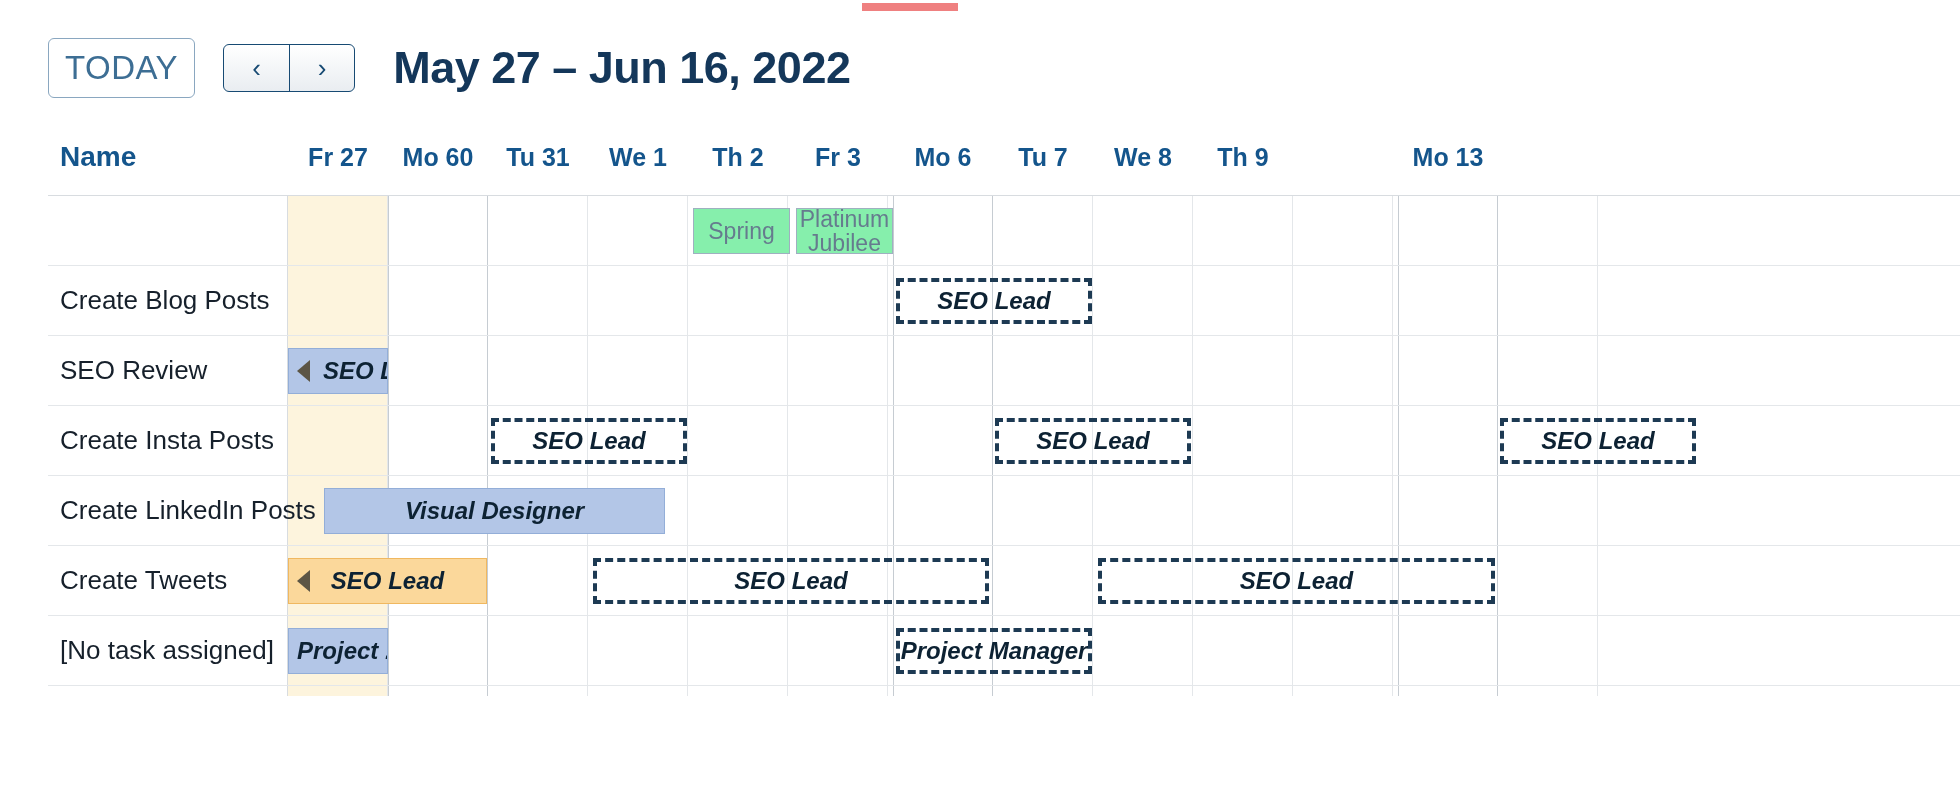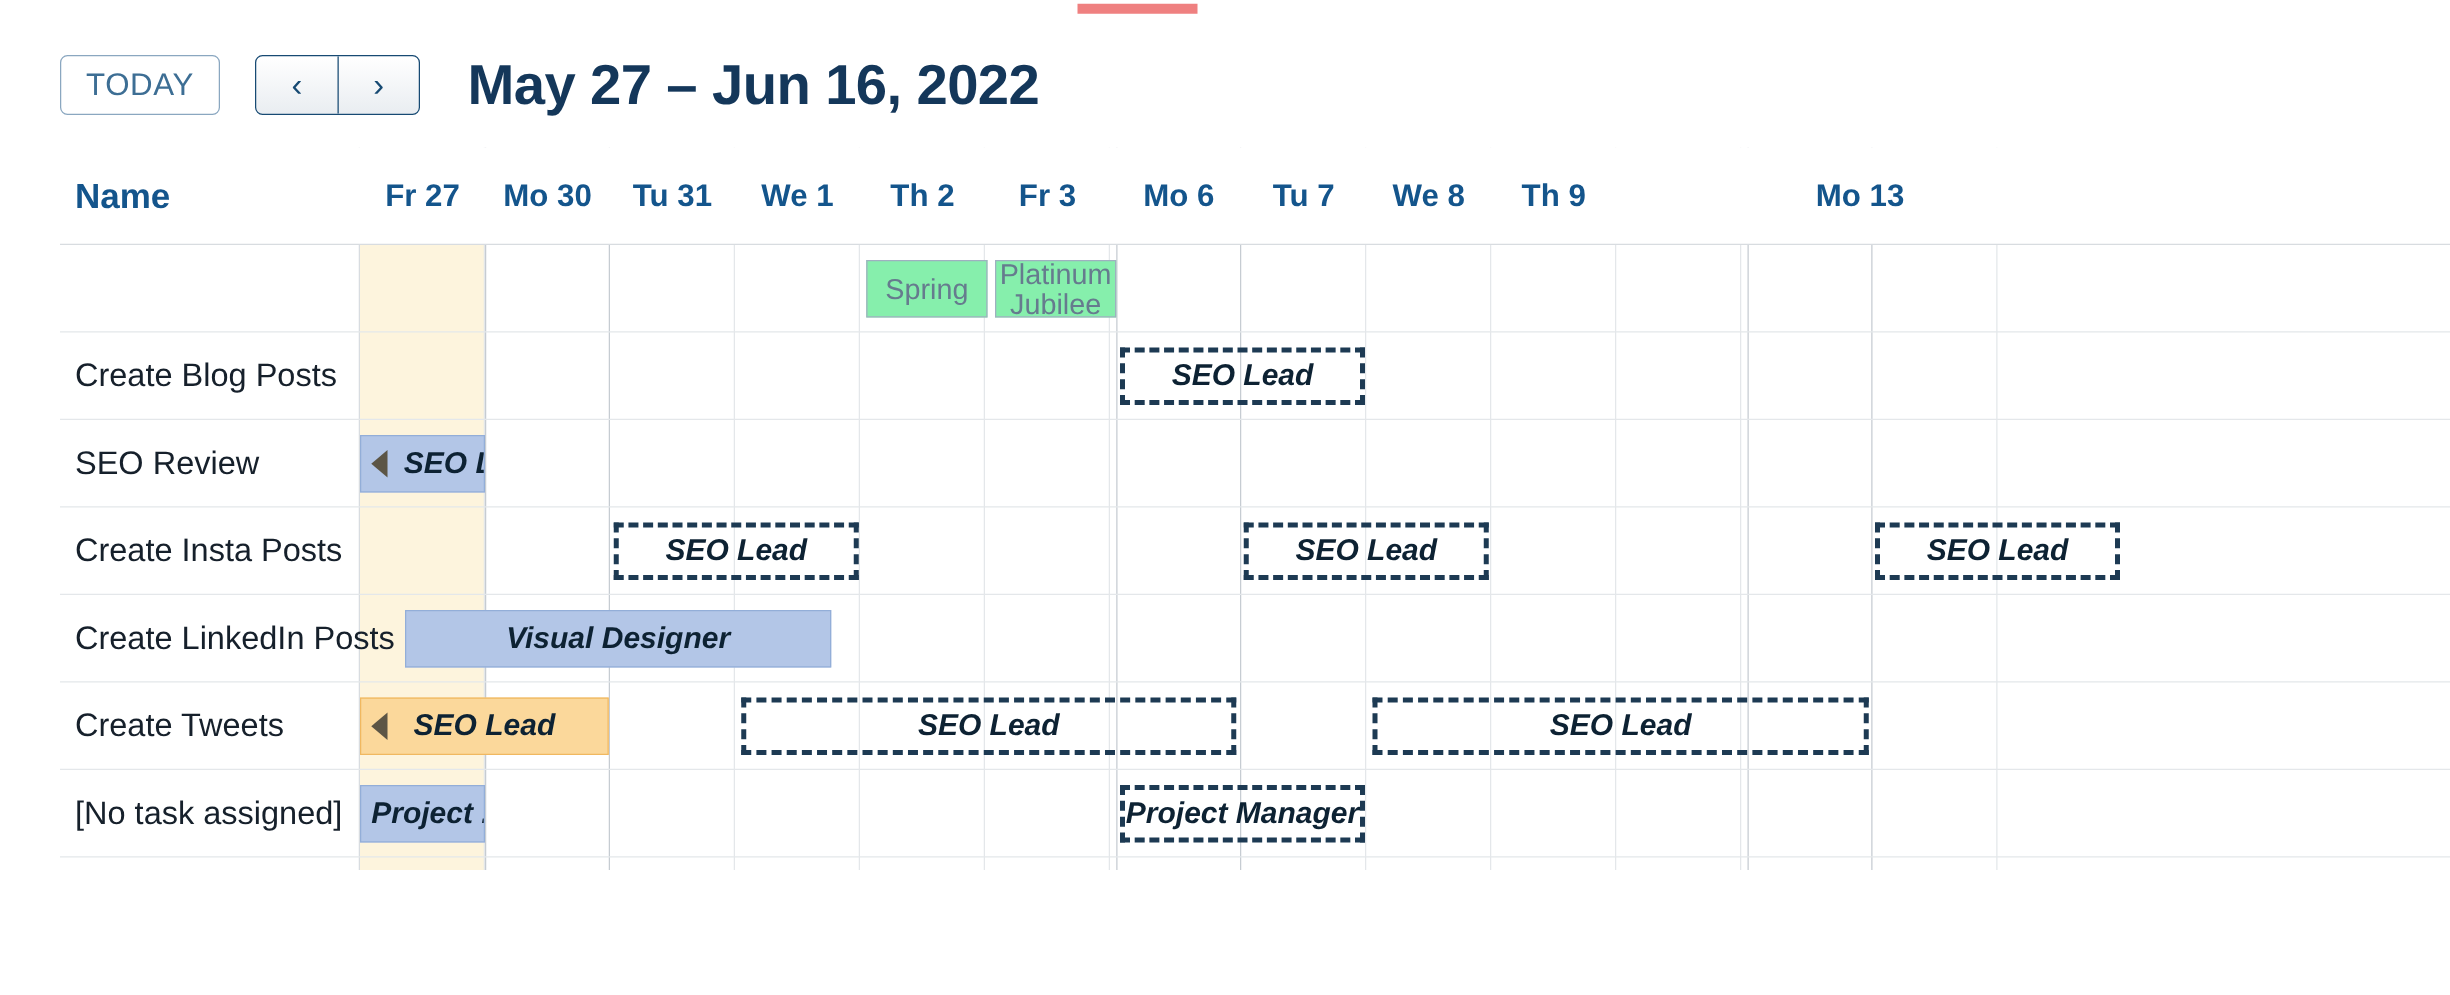--- a/index.html
+++ b/index.html
@@ -21,28 +21,28 @@
   
   .toolbar {
     position: absolute;
     left: 0; top: 32px;
     width: 1960px; height: 72px;
     display: flex;
     align-items: center;
     padding-left: 48px;
   }
   .btn-today {
-    height: 48px;
+    height: 60px;
     min-width: 128px;
     padding: 17px 16px;
     border: 1px solid #8aa7c0;
     border-radius: 6px;
     background: #ffffff;
     color: #3d6e94;
-    font-size: 25px;
+    font-size: 33px;
     letter-spacing: 0.5px;
     display: flex;
     align-items: center;
     justify-content: center;
     cursor: pointer;
     font-family: "Liberation Sans", sans-serif;
   }
   .nav-group {
     margin-left: 28px;
     height: 48px;
@@ -231,30 +231,30 @@
       <div class="col weekstart" style="left: 845px; width: 100px; height: 578px; border-left: 1px solid rgb(198, 204, 210);"></div>
       <div class="col" style="left: 945px; width: 100px; height: 578px;"></div>
       <div class="col" style="left: 1045px; width: 100px; height: 578px;"></div>
       <div class="col" style="left: 1145px; width: 100px; height: 578px;"></div>
       <div class="col" style="left: 1245px; width: 100px; height: 578px;"></div>
       <div class="col weekstart" style="left: 1350px; width: 100px; height: 578px; border-left: 1px solid rgb(198, 204, 210);"></div>
       <div class="col" style="left: 1450px; width: 100px; height: 578px;"></div>
       <div class="head-band">
         <div class="head-cell name" style="left: 0px; width: 240px;">Name</div>
         <div class="head-cell" style="left: 240px; width: 100px;">Fr 27</div>
-        <div class="head-cell" style="left: 340px; width: 100px;">Mo 30</div>
+        <div class="head-cell" style="left: 340px; width: 100px;">Mo 60</div>
         <div class="head-cell" style="left: 440px; width: 100px;">Tu 31</div>
         <div class="head-cell" style="left: 540px; width: 100px;">We 1</div>
         <div class="head-cell" style="left: 640px; width: 100px;">Th 2</div>
         <div class="head-cell" style="left: 740px; width: 100px;">Fr 3</div>
         <div class="head-cell" style="left: 845px; width: 100px;">Mo 6</div>
         <div class="head-cell" style="left: 945px; width: 100px;">Tu 7</div>
         <div class="head-cell" style="left: 1045px; width: 100px;">We 8</div>
         <div class="head-cell" style="left: 1145px; width: 100px;">Th 9</div>
-        <div class="head-cell" style="left: 1390px; width: 100px;">Mo 13</div>
+        <div class="head-cell" style="left: 1350px; width: 100px;">Mo 13</div>
       </div>
       <div class="row" style="top: 78px; height: 70px;">
         <div class="holiday" style="left: 645px; width: 97px; top: 12px;">Spring</div>
         <div class="holiday" style="left: 748px; width: 97px; top: 12px;">Platinum Jubilee</div>
       </div>
       <div class="row" style="top: 148px; height: 70px;">
         <div class="row-label">Create Blog Posts</div>
         <div class="bar dashed" style="left: 848px; width: 196px; top: 12px;">SEO Lead</div>
       </div>
       <div class="row" style="top: 218px; height: 70px;">

